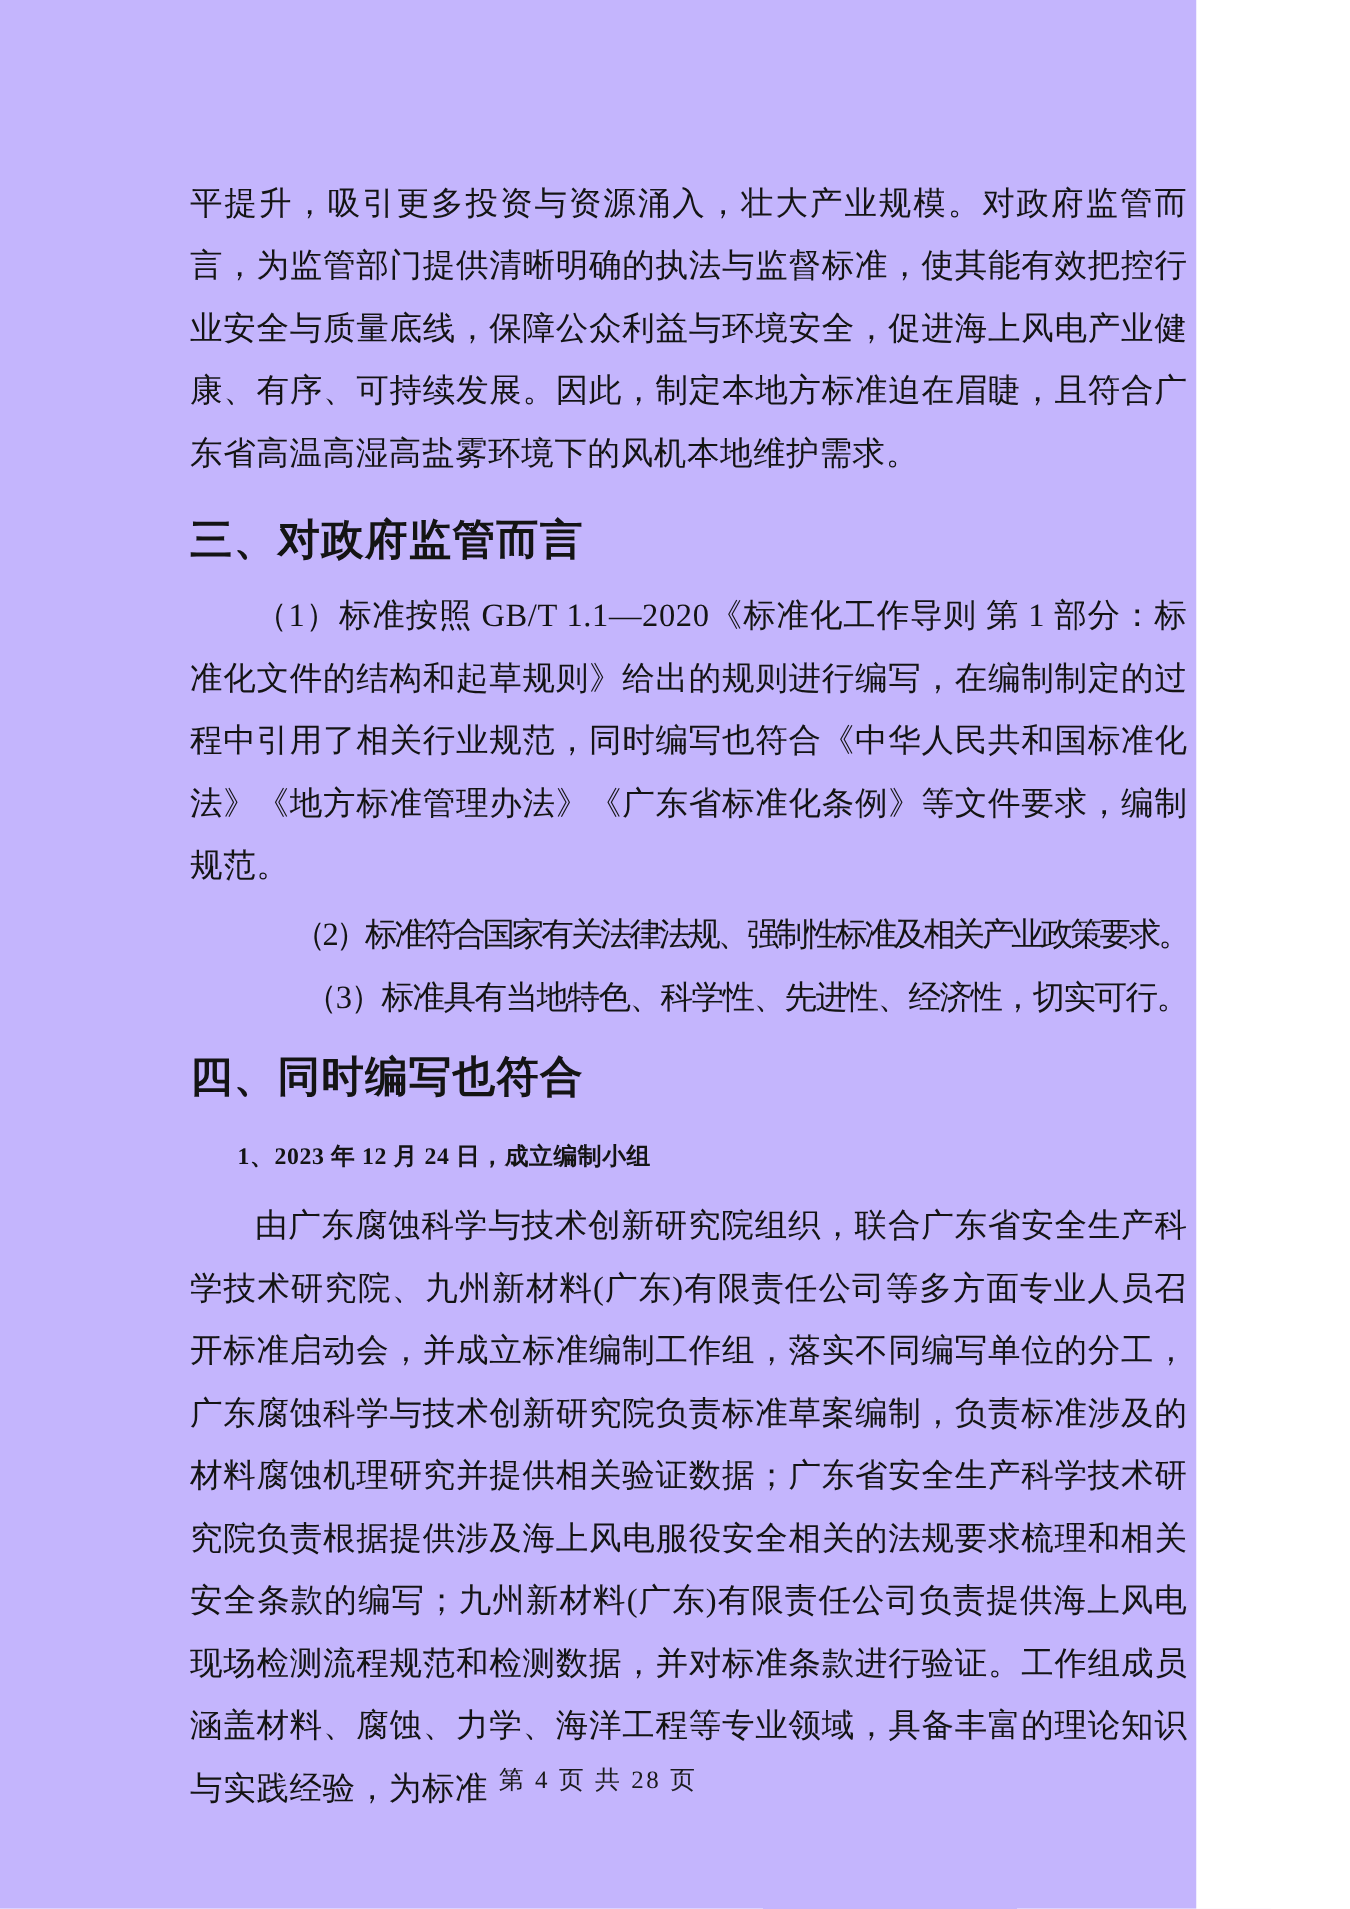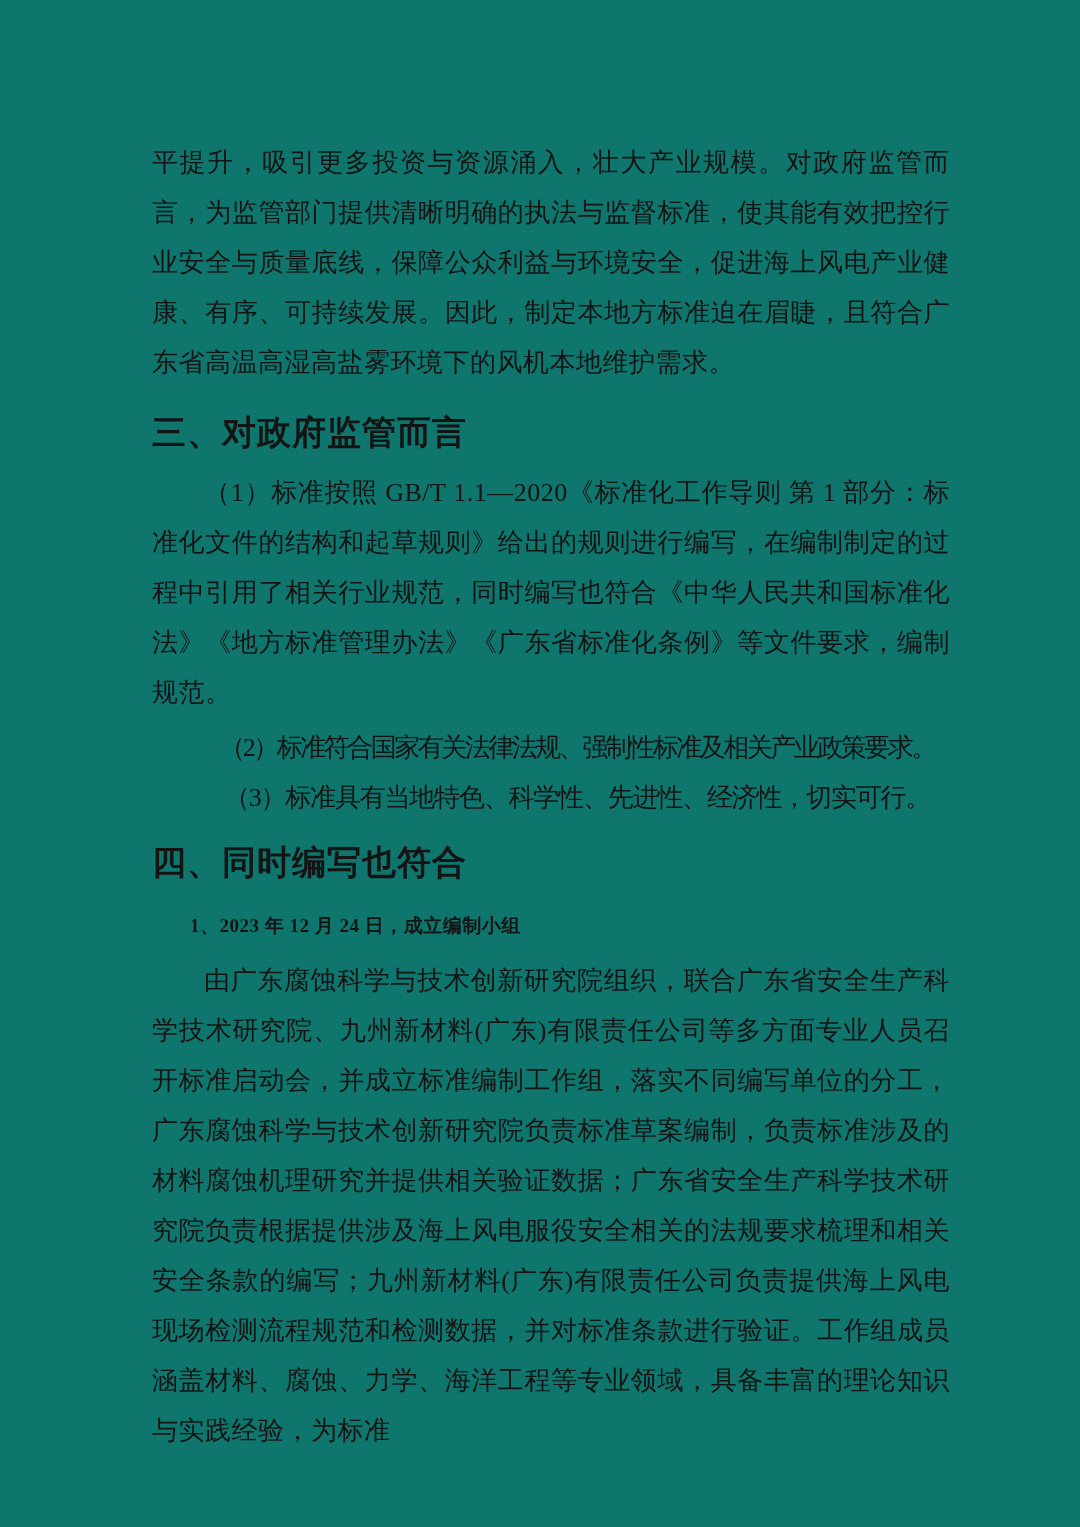--- a/index.html
+++ b/index.html
@@ -2,23 +2,23 @@
 <html><head>
 <meta charset="utf-8">
 <style>
   html, body {
     margin: 0;
     padding: 0;
     background: #ffffff;
   }
   .page {
     position: relative;
-    width: 1080px;
+    width: 957px;
     height: 1527px;
-    background: #0f766e;
+    background: #c4b5fd;
     overflow: hidden;
     font-family: "Liberation Serif", "DejaVu Serif", serif;
     color: #141414;
     text-decoration: underline;
   }
   .page-body {
     position: absolute;
     left: 152px;
     top: 138px;
     width: 798px;
@@ -30,21 +30,21 @@
     font-size: 26px;
     line-height: 50px;
     text-align: justify;
     letter-spacing: 0.5px;
   }
   .body.indent {
     text-indent: 2em;
   }
   .body.single {
     white-space: nowrap;
-    text-align: center;
+    text-align: right;
     overflow: hidden;
   }
   .heading {
     font-family: "Liberation Sans", "DejaVu Sans", sans-serif;
     font-weight: bold;
     font-size: 34px;
     line-height: 50px;
     letter-spacing: 1px;
   }
   .subheading {
@@ -81,13 +81,16 @@
   <div class="page-body">
       <div class="body">平提升，吸引更多投资与资源涌入，壮大产业规模。对政府监管而言，为监管部门提供清晰明确的执法与监督标准，使其能有效把控行业安全与质量底线，保障公众利益与环境安全，促进海上风电产业健康、有序、可持续发展。因此，制定本地方标准迫在眉睫，且符合广东省高温高湿高盐雾环境下的风机本地维护需求。</div>
       <div class="heading">三、对政府监管而言</div>
       <div class="body indent">（1）标准按照 GB/T 1.1—2020《标准化工作导则 第 1 部分：标准化文件的结构和起草规则》给出的规则进行编写，在编制制定的过程中引用了相关行业规范，同时编写也符合《中华人民共和国标准化法》《地方标准管理办法》《广东省标准化条例》等文件要求，编制规范。</div>
       <div class="body indent single">（2）标准符合国家有关法律法规、强制性标准及相关产业政策要求。</div>
       <div class="body indent single">（3）标准具有当地特色、科学性、先进性、经济性，切实可行。</div>
       <div class="heading">四、同时编写也符合</div>
       <div class="subheading">1、2023 年 12 月 24 日，成立编制小组</div>
       <div class="body indent">由广东腐蚀科学与技术创新研究院组织，联合广东省安全生产科学技术研究院、九州新材料(广东)有限责任公司等多方面专业人员召开标准启动会，并成立标准编制工作组，落实不同编写单位的分工，广东腐蚀科学与技术创新研究院负责标准草案编制，负责标准涉及的材料腐蚀机理研究并提供相关验证数据；广东省安全生产科学技术研究院负责根据提供涉及海上风电服役安全相关的法规要求梳理和相关安全条款的编写；九州新材料(广东)有限责任公司负责提供海上风电现场检测流程规范和检测数据，并对标准条款进行验证。工作组成员涵盖材料、腐蚀、力学、海洋工程等专业领域，具备丰富的理论知识与实践经验，为标准</div>
     </div>
+  <div class="page-footer">
+    <span>第 4 页 共 28 页</span>
+  </div>
 </div>
 
 </body></html>

